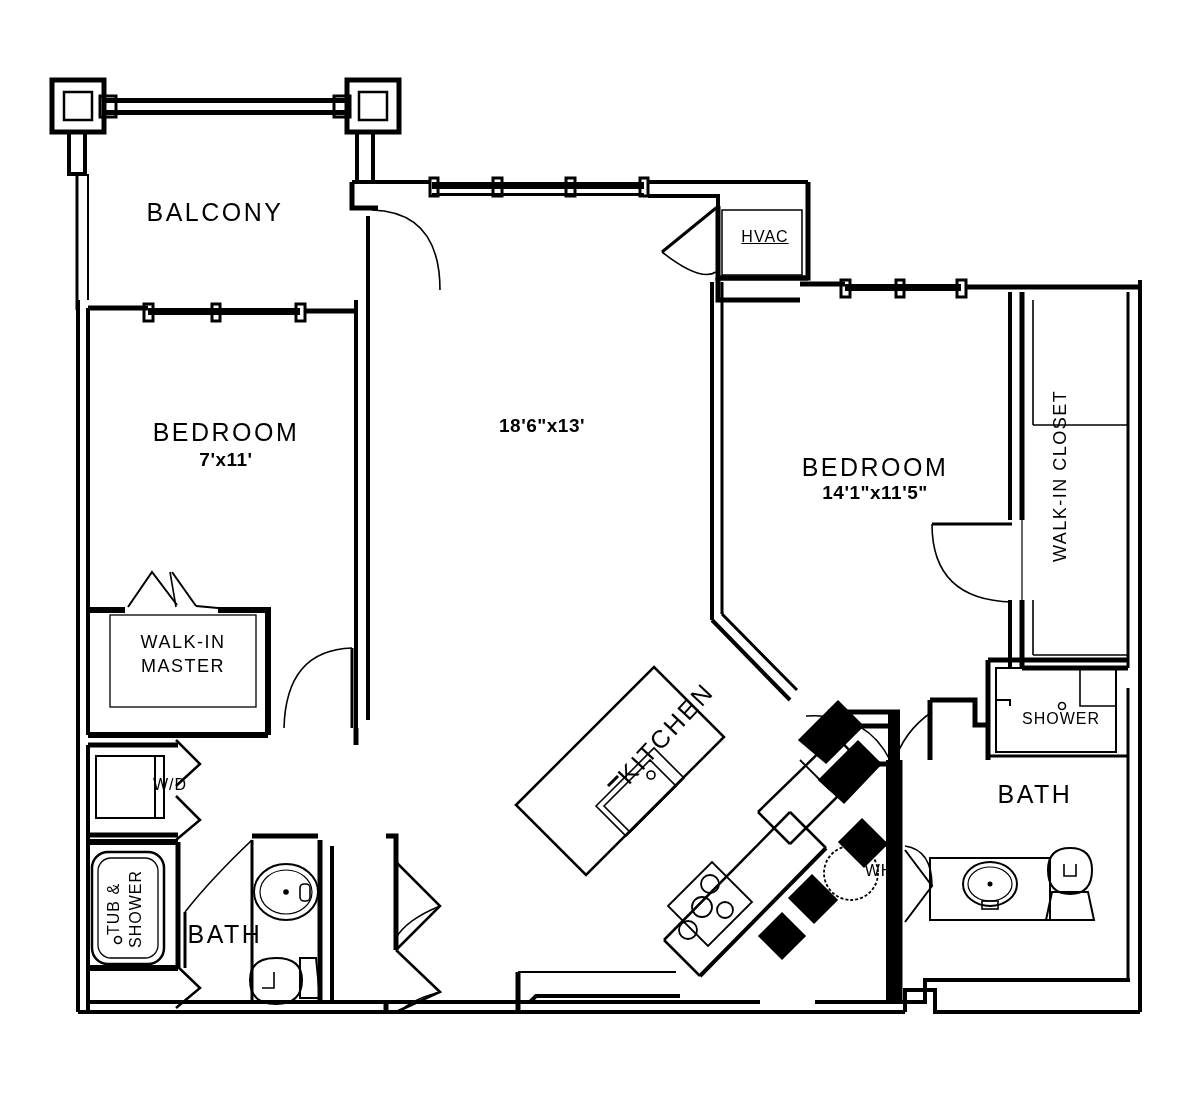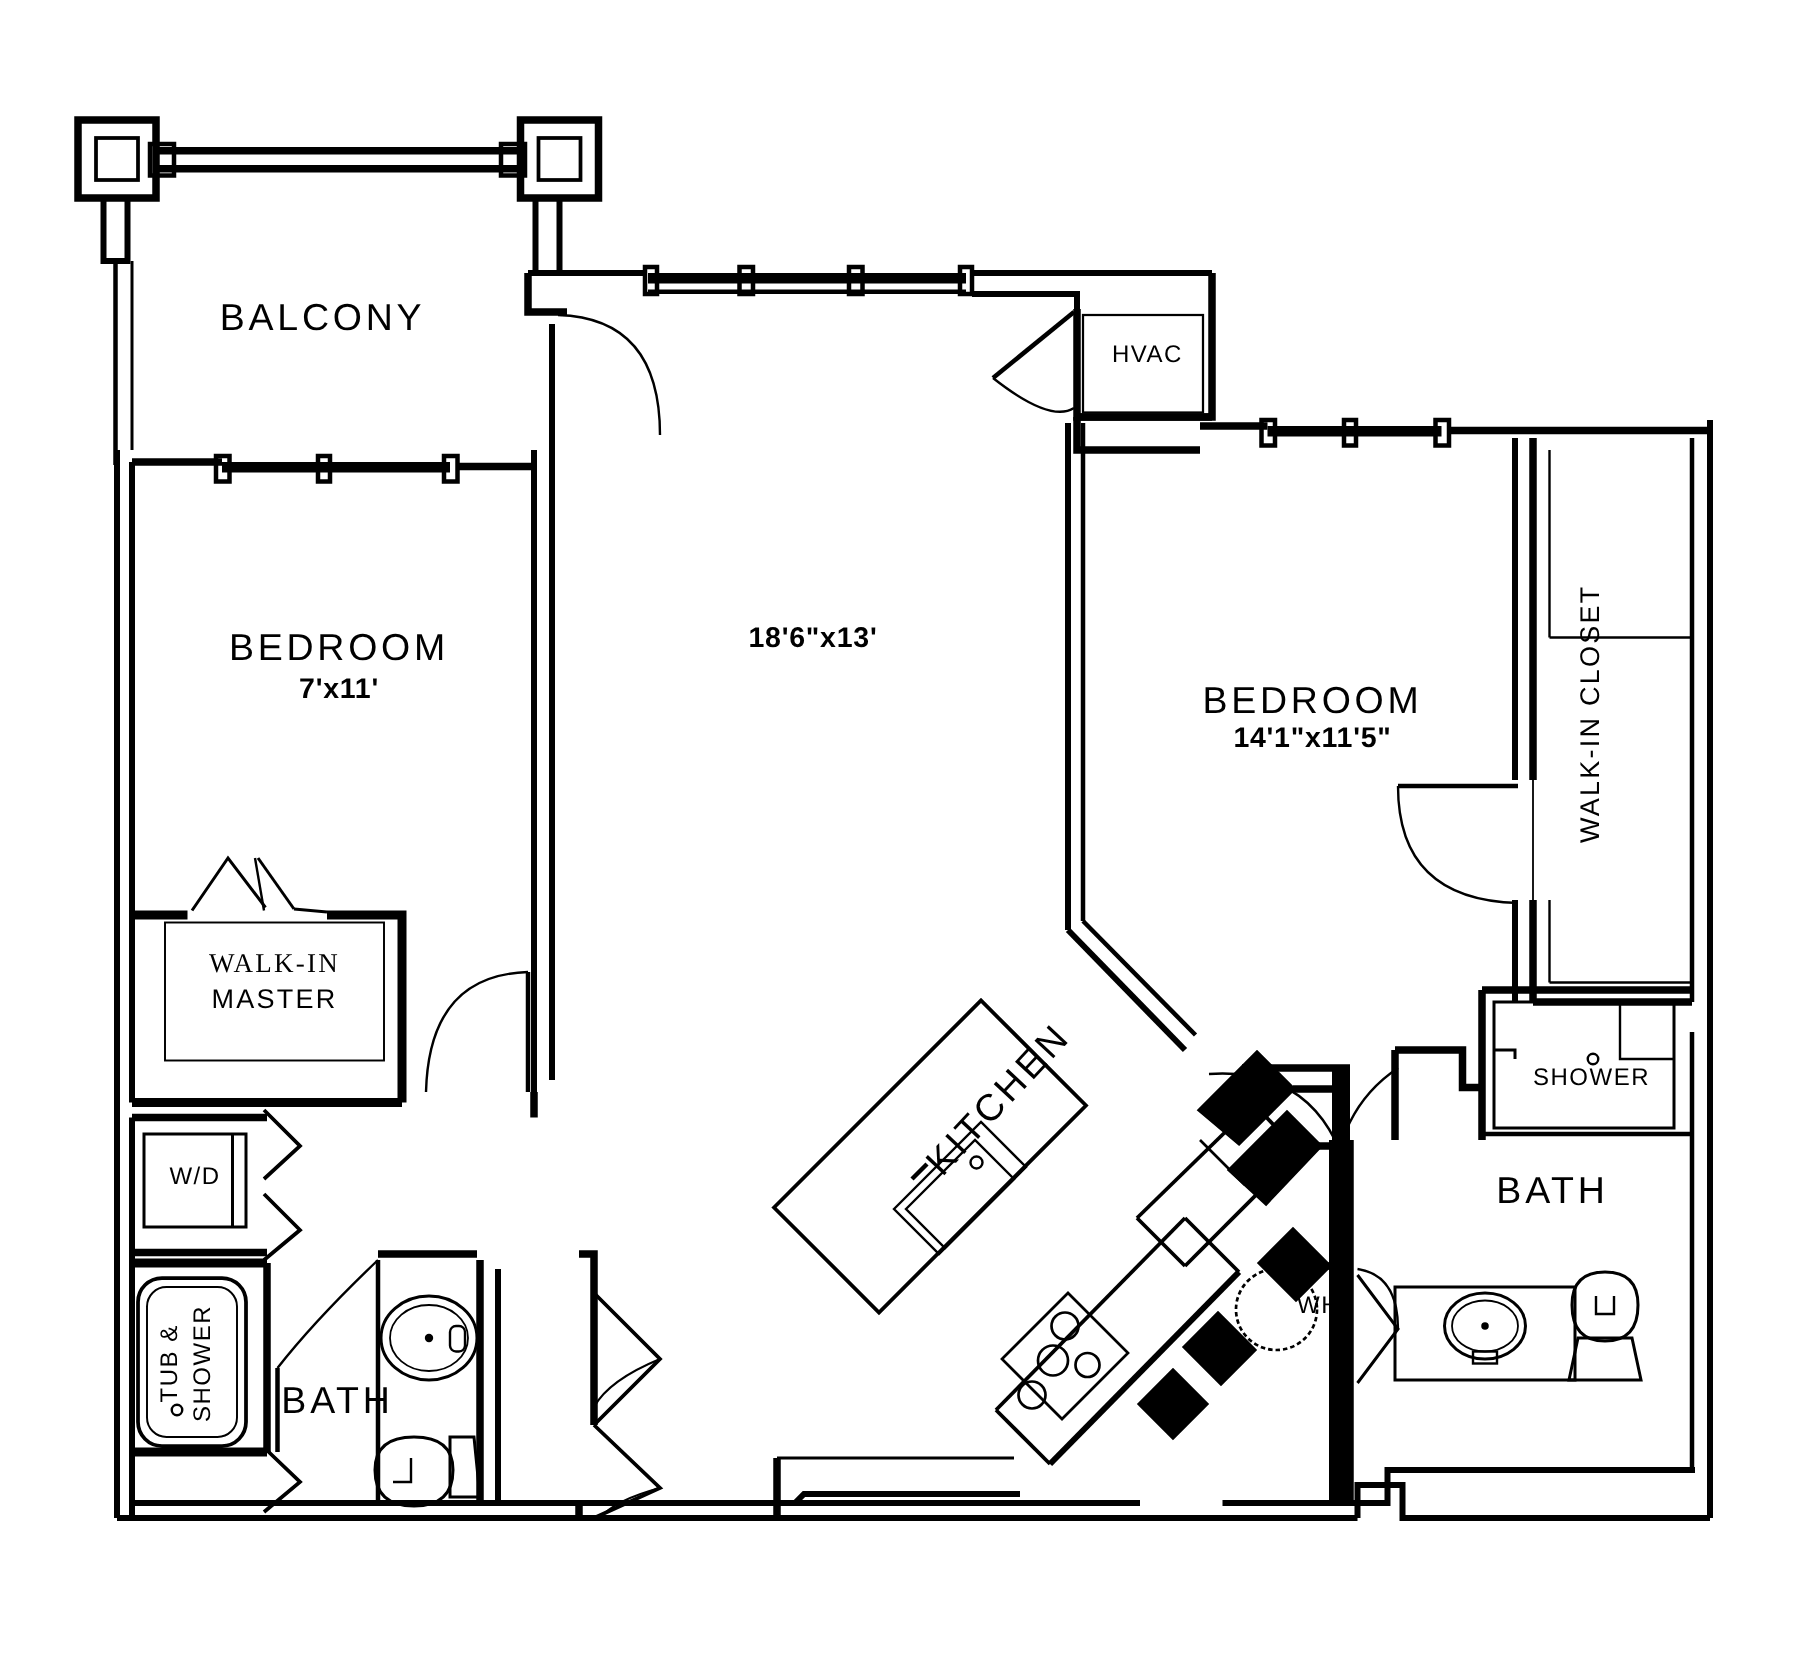--- a/index.html
+++ b/index.html
@@ -297,28 +297,28 @@
 
   <div class="rm-label rm-name" style="left:760px; top:453px; width:230px;">BEDROOM</div>
   <div class="rm-label rm-dim" style="left:760px; top:482px; width:230px;">14'1"x11'5"</div>
 
   <div class="rm-label rm-name" style="left:612px; top:770px; width:180px; text-align:left; transform:rotate(-47deg); transform-origin:0 0;">KITCHEN</div>
 
   <div class="rm-label rm-name" style="left:150px; top:920px; width:150px;">BATH</div>
 
   <div class="rm-label rm-name" style="left:960px; top:780px; width:150px;">BATH</div>
 
-  <div class="rm-label sm-label" style="left:108px; top:632px; width:150px;font-family:Liberation Serif, serif;">WALK-IN</div>
+  <div class="rm-label sm-label" style="left:108px; top:632px; width:150px;">WALK-IN</div>
   <div class="rm-label sm-label" style="left:108px; top:656px; width:150px;">MASTER</div>
 
   <div class="rm-label sm-label vert-up" style="left:1050px; top:378px; height:196px;">WALK-IN  CLOSET</div>
 
-  <div class="rm-label xs-label" style="left:725px; top:228px; width:80px;">HVAC</div>
-
-  <div class="rm-label xs-label" style="left:96px; top:776px; width:68px;">W/D</div>
+  <div class="rm-label xs-label" style="left:725px; top:228px; width:80px;text-decoration:underline;">HVAC</div>
+
+  <div class="rm-label xs-label" style="left:96px; top:776px; width:68px;padding-left:40px;">W/D</div>
 
   <div class="rm-label xs-label vert-up" style="left:105px; top:862px; height:94px;">TUB &amp;</div>
   <div class="rm-label xs-label vert-up" style="left:127px; top:856px; height:106px;">SHOWER</div>
 
   <div class="rm-label xs-label" style="left:1013px; top:710px; width:96px;">SHOWER</div>
 
   <div class="rm-label xs-label" style="left:854px; top:862px; width:50px;">WH</div>
 
 </div>
 

